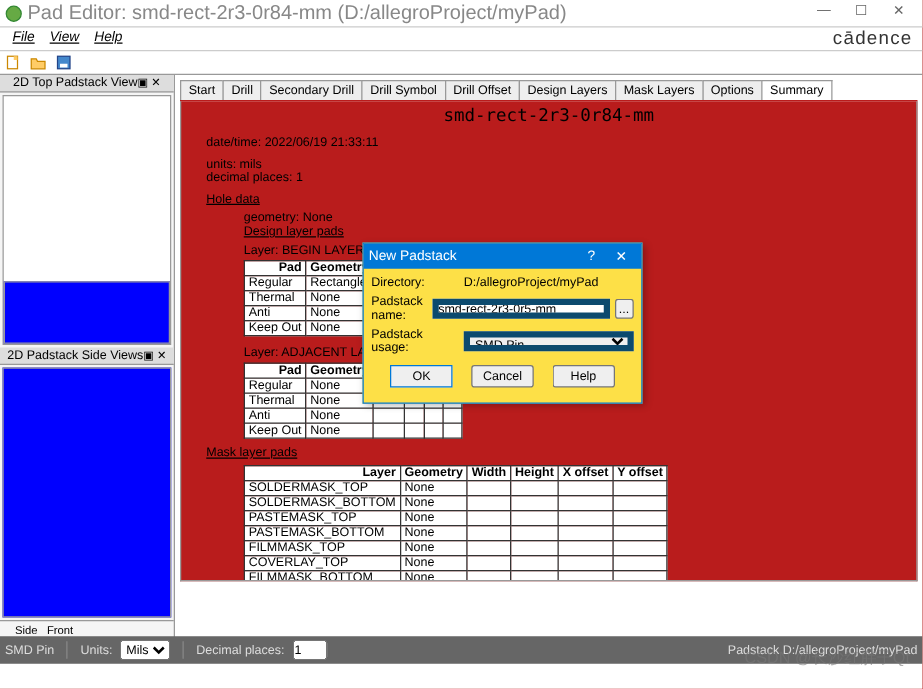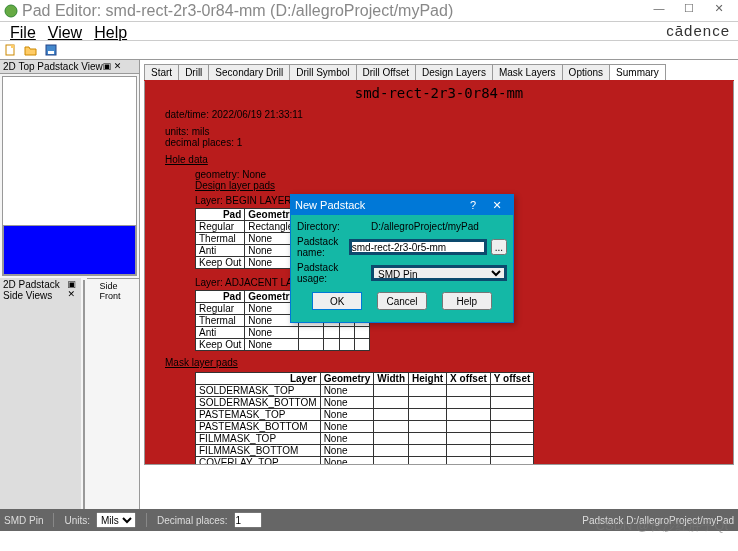--- a/index.html
+++ b/index.html
@@ -4,33 +4,33 @@
 <style>
 * { box-sizing: border-box; margin: 0; padding: 0; font-family: "Segoe UI", Tahoma, sans-serif; }
 body { background: #fff; width: 738px; height: 551px; overflow: hidden; font-size: 10px; color: #000; position: relative; }
 
 .titlebar { height: 22px; display: flex; align-items: center; padding: 0 4px; border-bottom: 1px solid #ccc; background: #fff; }
 .titlebar .icon { width: 14px; height: 14px; margin-right: 4px; }
 .titlebar .title { color: #888; font-size: 16px; flex: 1; }
 .titlebar .winbtn { width: 30px; height: 18px; text-align: center; color: #666; font-size: 11px; }
 
 .menubar { height: 18px; display: flex; padding: 0 4px; }
-.menubar span { padding: 2px 6px; text-decoration: underline; font-size: 16px; }
+.menubar span { padding: 2px 6px; text-decoration: underline; font-size: 11px; font-style: italic; }
 .brand { position: absolute; right: 8px; top: 22px; font-size: 15px; letter-spacing: 1px; color: #333; }
 
 .toolbar { height: 20px; display: flex; padding: 2px 4px; border-top: 1px solid #ccc; border-bottom: 1px solid #999; }
 .toolbar span { width: 16px; height: 16px; margin-right: 4px; }
 
 .workarea { display: flex; height: 451px; }
 .leftpane { width: 140px; background: #f5f5f5; border-right: 1px solid #999; display: flex; flex-direction: column; }
-.panel-head { background: #ddd; font-size: 10px; padding: 1px 3px; border-bottom: 1px solid #999; display: flex; justify-content: flex-start; }
+.panel-head { background: #ddd; font-size: 10px; padding: 1px 3px; border-bottom: 1px solid #999; display: flex; justify-content: center; }
 .panel-head .x { font-size: 9px; }
 .bluebox { background: #0000ff; margin: 2px; flex: 1; border: 1px solid #999; }
 .left-top { height: 218px; display: flex; flex-direction: column; }
-.left-bot { flex: 1; display: flex; flex-direction: row; }
+.left-bot { flex: 1; display: flex; flex-direction: column; }
 .leftfoot { border-top: 1px solid #999; padding: 2px 12px; font-size: 9px; }
 
 .mainpane { flex: 1; padding: 4px; position: relative; }
 .tabs { display: flex; border-bottom: 1px solid #b91c1c; font-size: 10px; }
 .tab { padding: 2px 6px; background: #eee; border: 1px solid #999; border-bottom: none; margin-right: -1px; cursor: default;}
 .tab.active { background: #fff; }
 .content { background: #b91c1c; border: 1px solid #999; border-top: none; height: 384px; padding: 4px 20px; overflow: hidden; font-family: monospace; font-size: 10px; }
 .content h2 { text-align: center; font-family: monospace; font-size: 14px; font-weight: normal; margin-bottom: 8px; }
 .u { text-decoration: underline; }
 .section { margin-top: 6px; }
@@ -38,28 +38,28 @@
 
 table { border-collapse: collapse; font-family: monospace; font-size: 10px; margin-top: 2px; }
 th, td { border: 1px solid #333; padding: 0 3px; height: 12px; text-align: left; background:#fff;}
 th { font-weight: bold; text-align: right; }
 
 .statusbar { position:absolute; bottom:20px; left:0; right:0; height: 22px; background: #666; color: #ddd; display: flex; align-items: center; padding: 0 4px; font-size: 10px; gap:6px;}
 .statusbar .sep { width: 1px; height: 14px; background: #888; margin: 0 4px; }
 .statusbar select, .statusbar input { font-size: 10px; height:16px;}
 .watermark { position: absolute; bottom: 16px; right: 10px; color: rgba(120,120,120,.6); font-size: 13px; }
 
-.dialog { position: absolute; left: 290px; top: 194px; width: 224px; background: #14b8a6; border: 1px solid #0078d7; box-shadow: 2px 2px 6px rgba(0,0,0,.3); z-index: 10; }
+.dialog { position: absolute; left: 290px; top: 194px; width: 224px; background: #fde047; border: 1px solid #0078d7; box-shadow: 2px 2px 6px rgba(0,0,0,.3); z-index: 10; }
 .dialog .dtitle { background: #0078d7; color: #fff; display: flex; align-items: center; height: 20px; padding: 0 4px; font-size: 11px; }
 .dialog .dtitle span:first-child { flex: 1; }
 .dialog .dclose { width: 24px; text-align: center; }
 .dialog .dbody { padding: 6px; font-size: 10px; }
 .drow { display: flex; align-items: center; margin-bottom: 4px; gap:4px;}
 .drow label { width: 70px; }
-.drow input[type=text], .drow select { flex: 1; height: 16px; font-size:10px; border:3px solid #0c4a6e;}
+.drow input[type=text], .drow select { flex: 1; height: 16px; font-size:10px; border:5px solid #0c4a6e;}
 .dots { width: 22px; height: 16px; font-size:10px; padding:0;}
 .dbtnrow { text-align: center; padding: 4px 0 6px; }
 .dbtnrow button { width: 50px; height: 18px; margin: 0 6px; font-size: 10px; }
 .dbtnrow button.primary { border: 1px solid #0078d7; }
 </style>
 </head>
 <body>
 
 <div class="titlebar">
   <span class="icon">
@@ -270,29 +270,29 @@
               </tr>
           <tr>
                 <td>FILMMASK_TOP</td>
                 <td>None</td>
                 <td></td>
                 <td></td>
                 <td></td>
                 <td></td>
               </tr>
           <tr>
+                <td>COVERLAY_TOP</td>
+                <td>None</td>
+                <td></td>
+                <td></td>
+                <td></td>
+                <td></td>
+              </tr>
+          <tr>
                 <td>FILMMASK_BOTTOM</td>
-                <td>None</td>
-                <td></td>
-                <td></td>
-                <td></td>
-                <td></td>
-              </tr>
-          <tr>
-                <td>COVERLAY_TOP</td>
                 <td>None</td>
                 <td></td>
                 <td></td>
                 <td></td>
                 <td></td>
               </tr>
           <tr>
                 <td>COVERLAY_BOTTOM</td>
                 <td>None</td>
                 <td></td>

